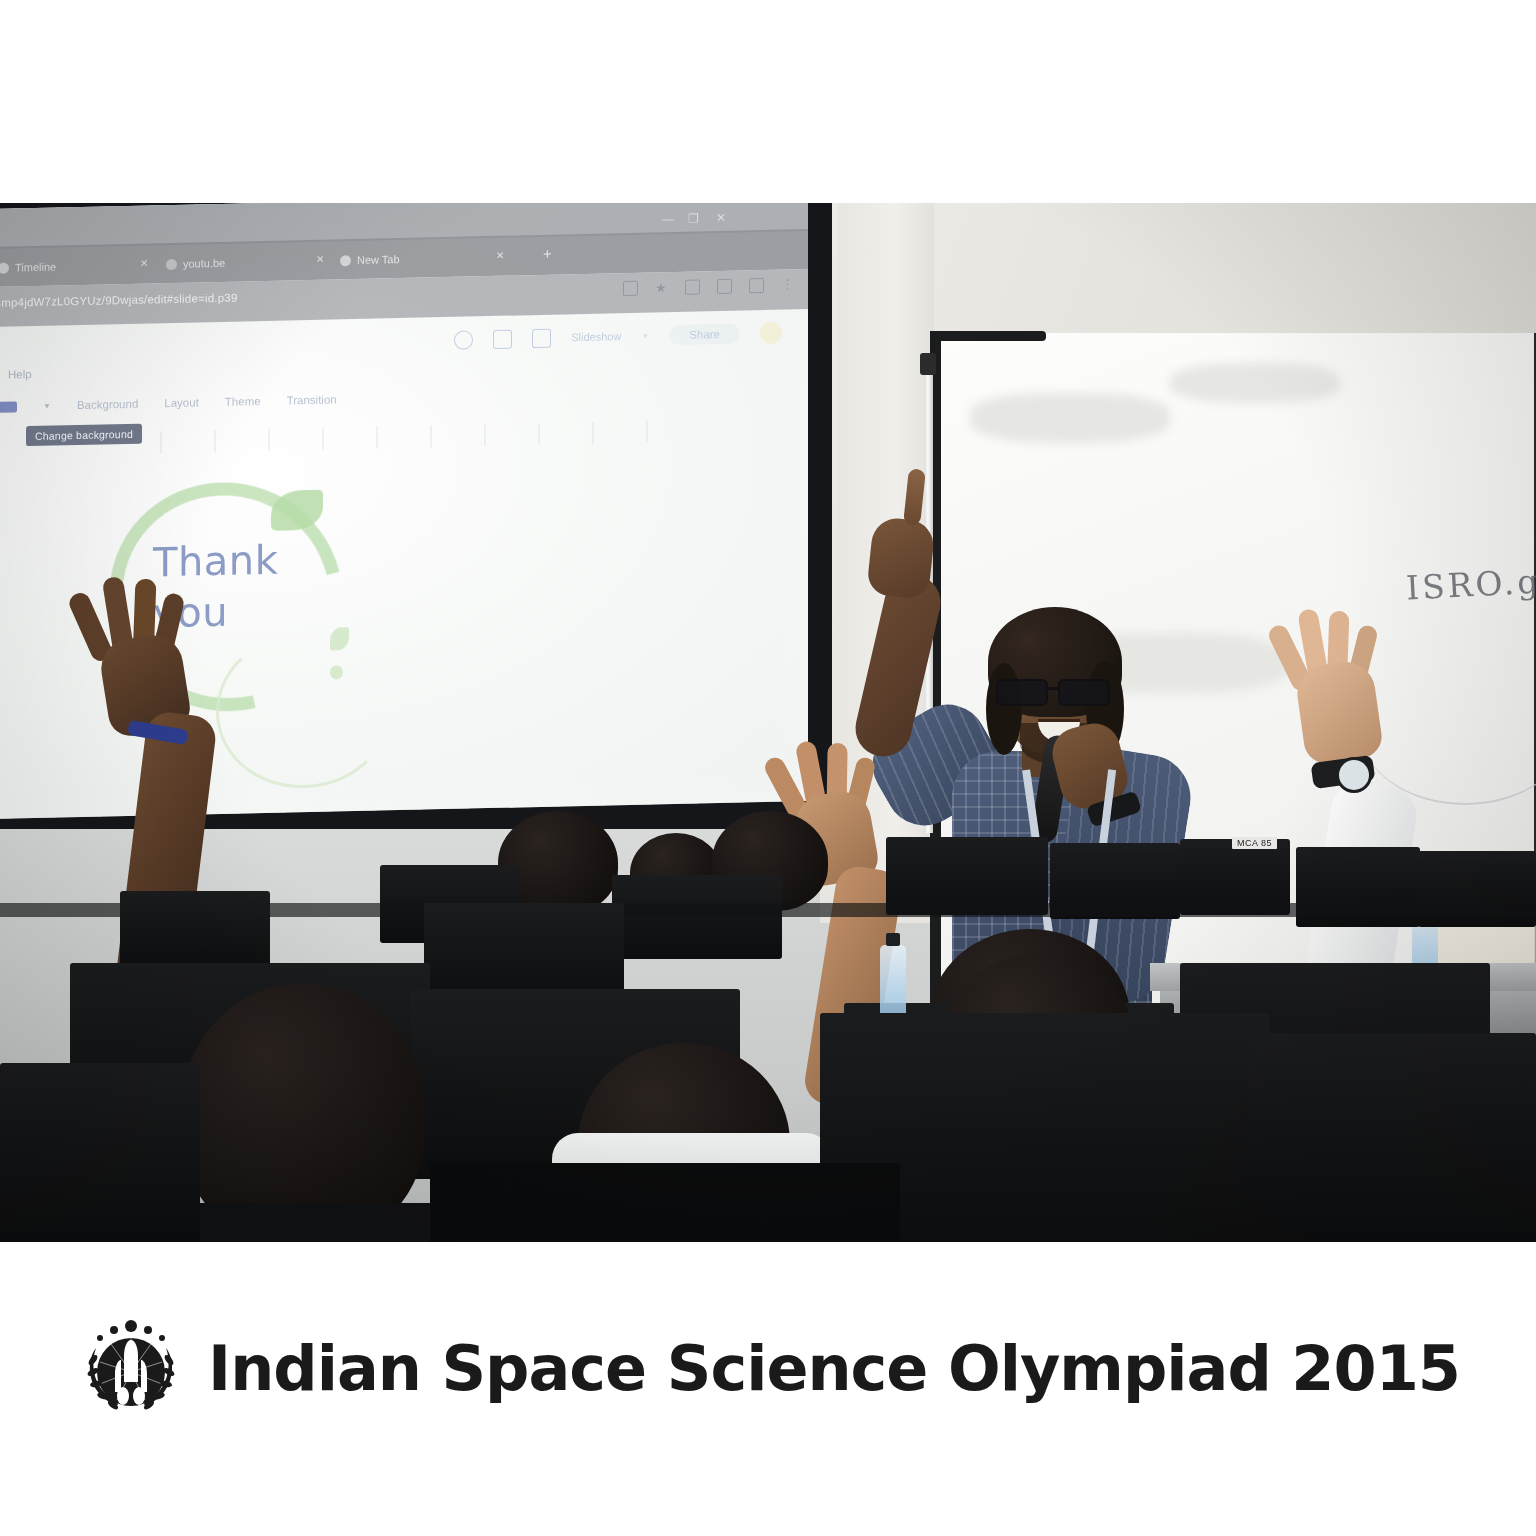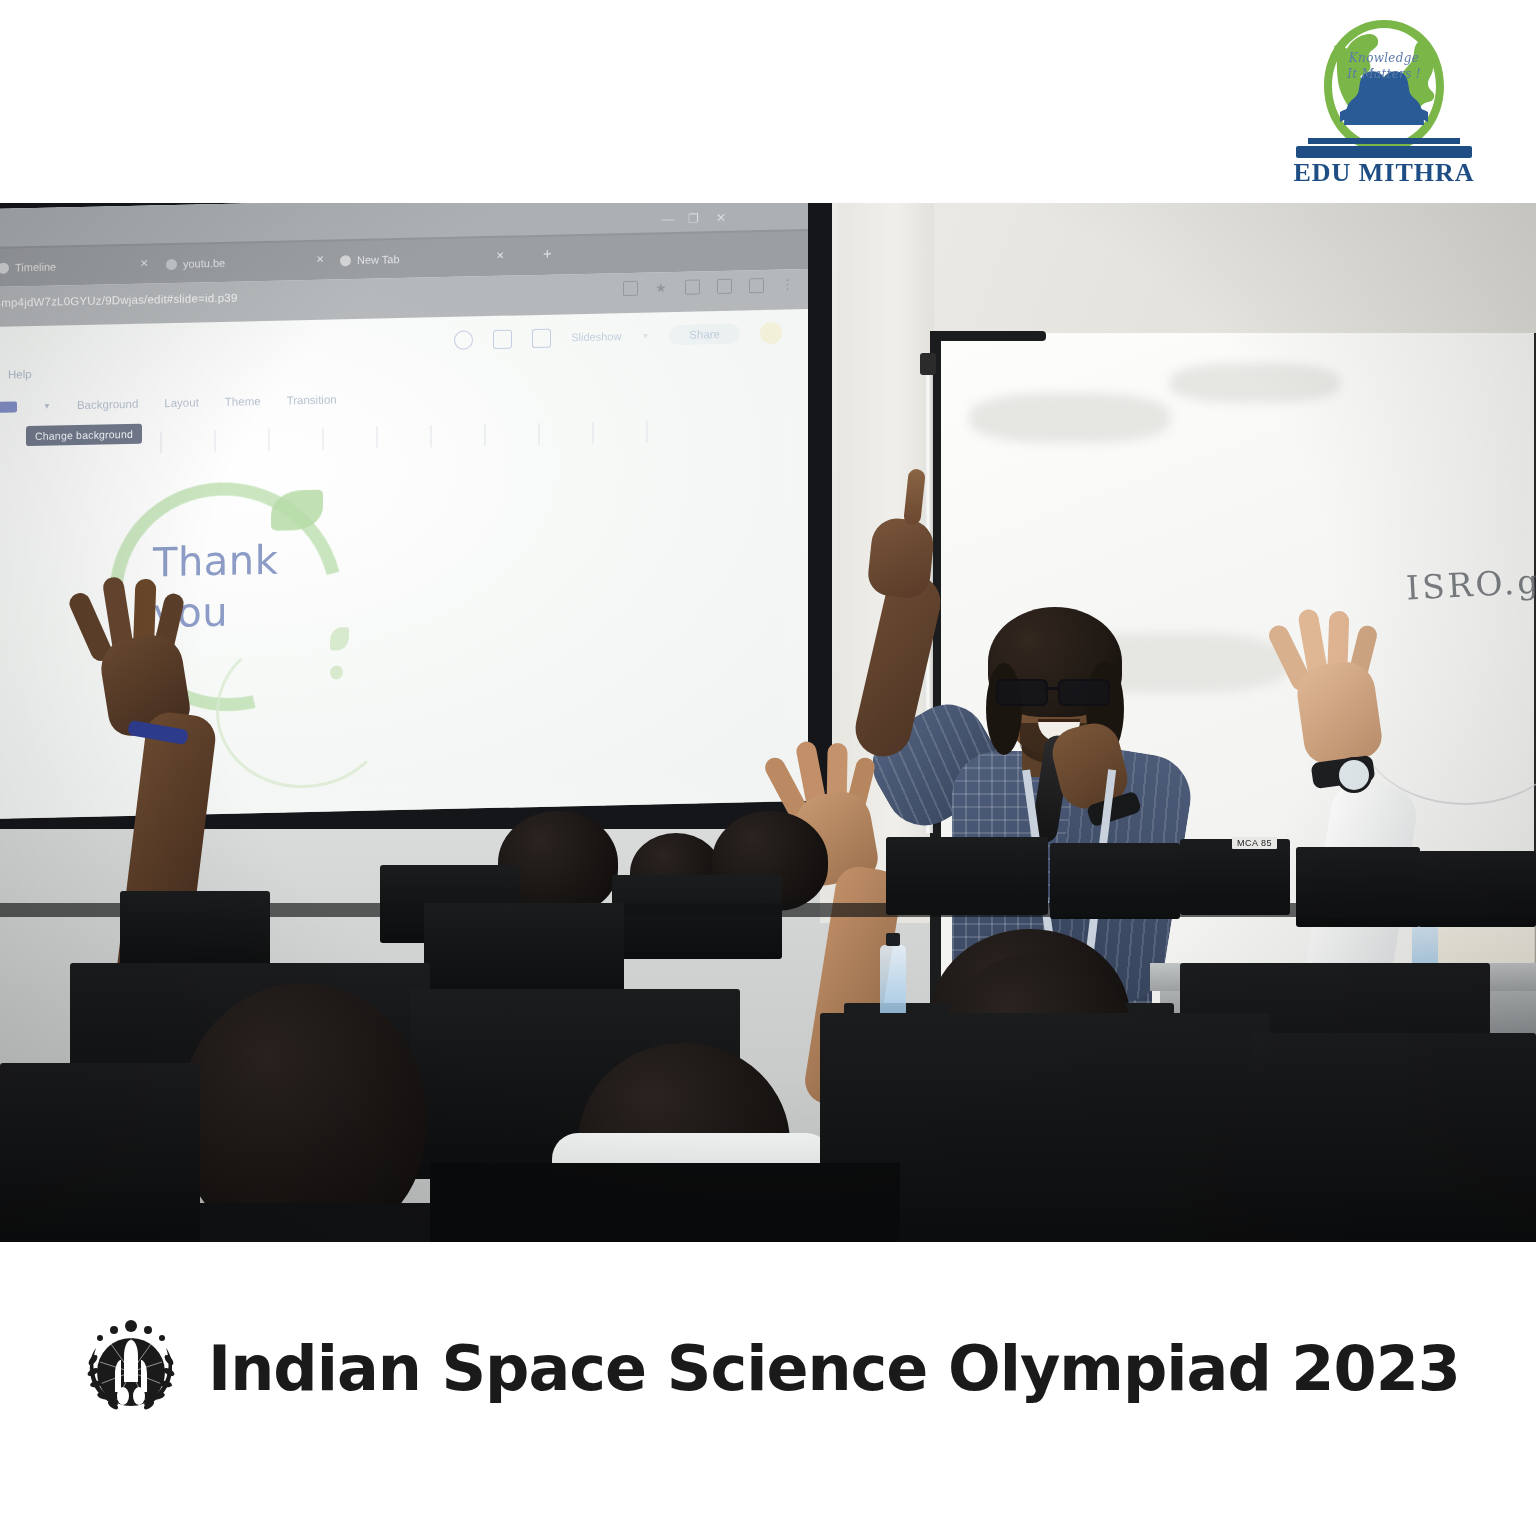--- a/index.html
+++ b/index.html
@@ -232,44 +232,20 @@
   .f-title{font-family:"DejaVu Sans",sans-serif;font-weight:bold;font-size:62px;color:#1a1a1a;
     letter-spacing:-1px;white-space:nowrap;}
   .f-url{position:absolute;left:0;top:158px;width:1536px;text-align:center;
     font-family:"DejaVu Sans",sans-serif;font-weight:bold;font-size:53px;color:#e8812a;letter-spacing:-.5px;}
 </style>
 </head>
 <body>
 
 <div class="poster">
 
-  <div class="header">
-    <div class="logo">
-      <svg class="logo-globe" viewBox="0 0 160 140">
-        <g fill="#7ab648">
-          <path d="M80 4C46 4 20 32 20 70s26 66 60 66 60-28 60-66S114 4 80 4zm0 8c29 0 52 26 52 58s-23 58-52 58-52-26-52-58 23-58 52-58z"></path>
-          <path d="M30 30c6-2 12 1 16 6 3 5 10 3 12 8 2 6-4 9-3 14 1 6 8 5 9 11 1 5-5 8-4 13 1 6 7 7 6 13-1 5-8 4-12 8-6-7-18-22-20-38-2-14 0-28-4-35z"></path>
-          <path d="M118 24c5 7 10 16 11 26 1 9-6 12-5 19 1 6 8 7 6 13-2 5-9 3-13 8-4 5-2 12-8 14-5 2-8-4-8-10 0-7 5-12 4-19-1-6-8-8-7-15 1-8 9-10 11-18 2-7 0-15 9-18z"></path>
-          <path d="M66 18c5 0 9 4 8 9-1 6-7 6-9 11-2 6 3 10 1 15-2 6-9 4-11 10-2 5 3 10 0 14-9-8-16-25-14-38 2-12 14-21 25-21z"></path>
-        </g>
-        <g fill="#2a5b96">
-          <path d="M60 58c9-6 19-2 22 7 2 7-2 13-2 20 0 10 4 16 4 24H40c0-7 1-14 4-20 2-5 8-7 10-12 2-6 1-14 6-19z"></path>
-          <path d="M100 58c-9-6-19-2-22 7-2 7 2 13 2 20 0 10-4 16-4 24h44c0-7-1-14-4-20-2-5-8-7-10-12-2-6-1-14-6-19z"></path>
-          <path d="M36 96c10-6 22-5 28 2l-1 7c-9-5-19-4-27 1zM124 96c-10-6-22-5-28 2l1 7c9-5 19-4 27 1z"></path>
-        </g>
-      </svg>
-      <div class="logo-shelf2"></div>
-      <div class="logo-shelf"></div>
-      <div class="logo-tag">
-        <div>Knowledge</div>
-        <div>It Matters !</div>
-      </div>
-      <div class="logo-name">EDU MITHRA</div>
-    </div>
-  </div>
 
   <div class="photo">
 
     <div class="wall"></div>
     <div class="wall-right"></div>
     <div class="wall-pillar"></div>
 
     <div class="whiteboard">
       <div class="wb-smudge" style="left:40px;top:60px;width:200px;height:50px;"></div>
       <div class="wb-smudge" style="left:240px;top:30px;width:170px;height:40px;"></div>
@@ -523,17 +499,17 @@
               <ellipse cx="37" cy="95" rx="6" ry="3" transform="rotate(38 37 95)"></ellipse>
               <ellipse cx="93" cy="50" rx="6" ry="3" transform="rotate(52 93 50)"></ellipse>
               <ellipse cx="93" cy="62" rx="6" ry="3" transform="rotate(30 93 62)"></ellipse>
               <ellipse cx="90" cy="74" rx="6" ry="3" transform="rotate(12 90 74)"></ellipse>
               <ellipse cx="83" cy="86" rx="6" ry="3" transform="rotate(-18 83 86)"></ellipse>
               <ellipse cx="73" cy="95" rx="6" ry="3" transform="rotate(-38 73 95)"></ellipse>
             </g>
           </g>
         </svg>
       </div>
-      <div class="f-title">Indian Space Science Olympiad 2023</div>
+      <div class="f-title">Indian Space Science Olympiad 2015</div>
     </div>
   </div>
 
 </div>
 
 </body></html>

